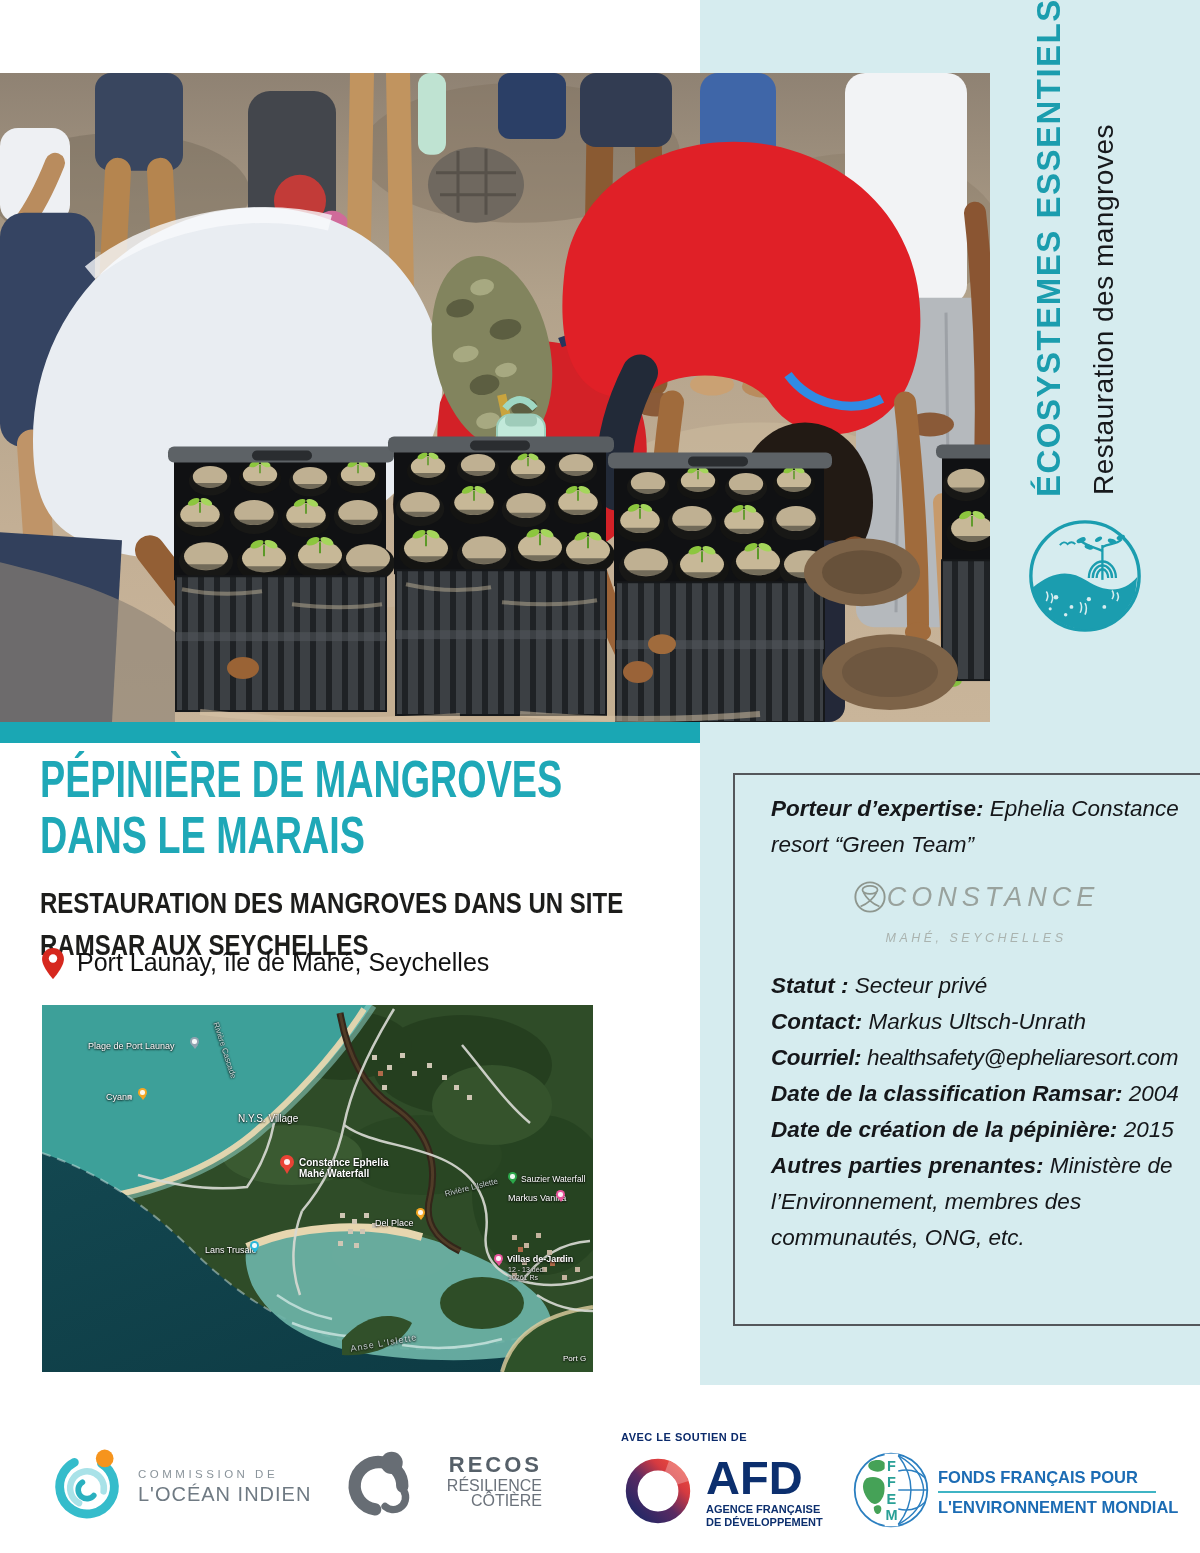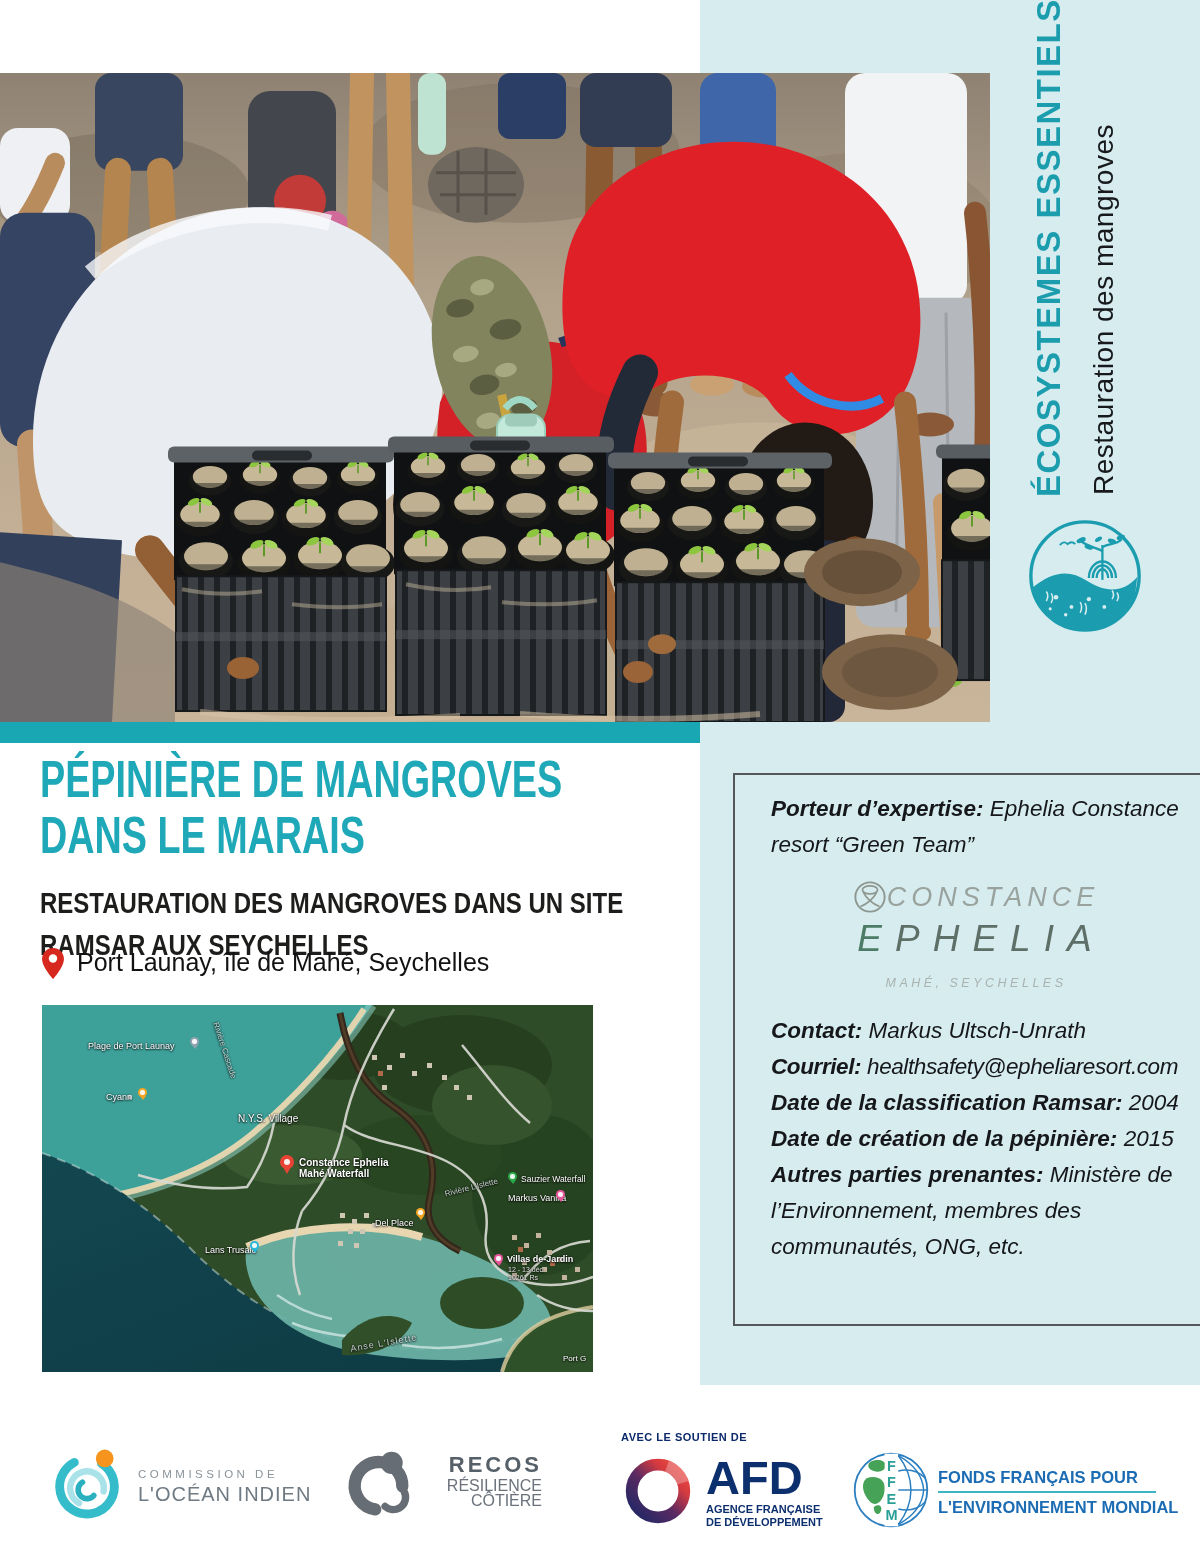--- a/index.html
+++ b/index.html
@@ -456,24 +456,24 @@
 
     <div class="clogo">
       <div class="clogo-brand">
         <svg width="34" height="34" viewBox="0 0 36 36">
           <circle cx="18" cy="18" r="15.5" fill="none" stroke="#8e978f" stroke-width="2"></circle>
           <ellipse cx="18" cy="10.5" rx="8" ry="4.2" fill="none" stroke="#8e978f" stroke-width="1.8"></ellipse>
           <path d="M11,13 C15,21 21,25 28,28 M25,13 C21,21 15,25 8,28" stroke="#8e978f" stroke-width="1.8" fill="none"></path>
         </svg>
         <span class="btxt">CONSTANCE</span>
       </div>
-      <div class="clogo-name">EPHELIA</div>
       <div class="clogo-sub">MAHÉ, SEYCHELLES</div>
     </div>
 
+    <p class="irow"><b>Statut :</b> <span>Secteur privé</span></p>
     <p class="irow"><b>Contact:</b> <span>Markus Ultsch-Unrath</span></p>
     <p class="irow nowrap"><b>Courriel:</b> <span>healthsafety@epheliaresort.com</span></p>
     <p class="irow"><b>Date de la classification Ramsar:</b> <span>2004</span></p>
     <p class="irow"><b>Date de création de la pépinière:</b> <span>2015</span></p>
     <p class="irow"><b>Autres parties prenantes:</b> <span>Ministère de l’Environnement, membres des communautés, ONG, etc.</span></p>
   </div>
 
   <svg class="f-abs" style="left:50px;top:1443px;" width="74" height="84" viewBox="0 0 92 100">
     <circle cx="46" cy="52" r="34" fill="none" stroke="#35bccb" stroke-width="11" stroke-dasharray="178 36" transform="rotate(-58 46 52)" stroke-linecap="round"></circle>
     <circle cx="46" cy="54" r="21" fill="none" stroke="#a9e2e8" stroke-width="8" stroke-dasharray="92 42" transform="rotate(118 46 54)" stroke-linecap="round"></circle>

